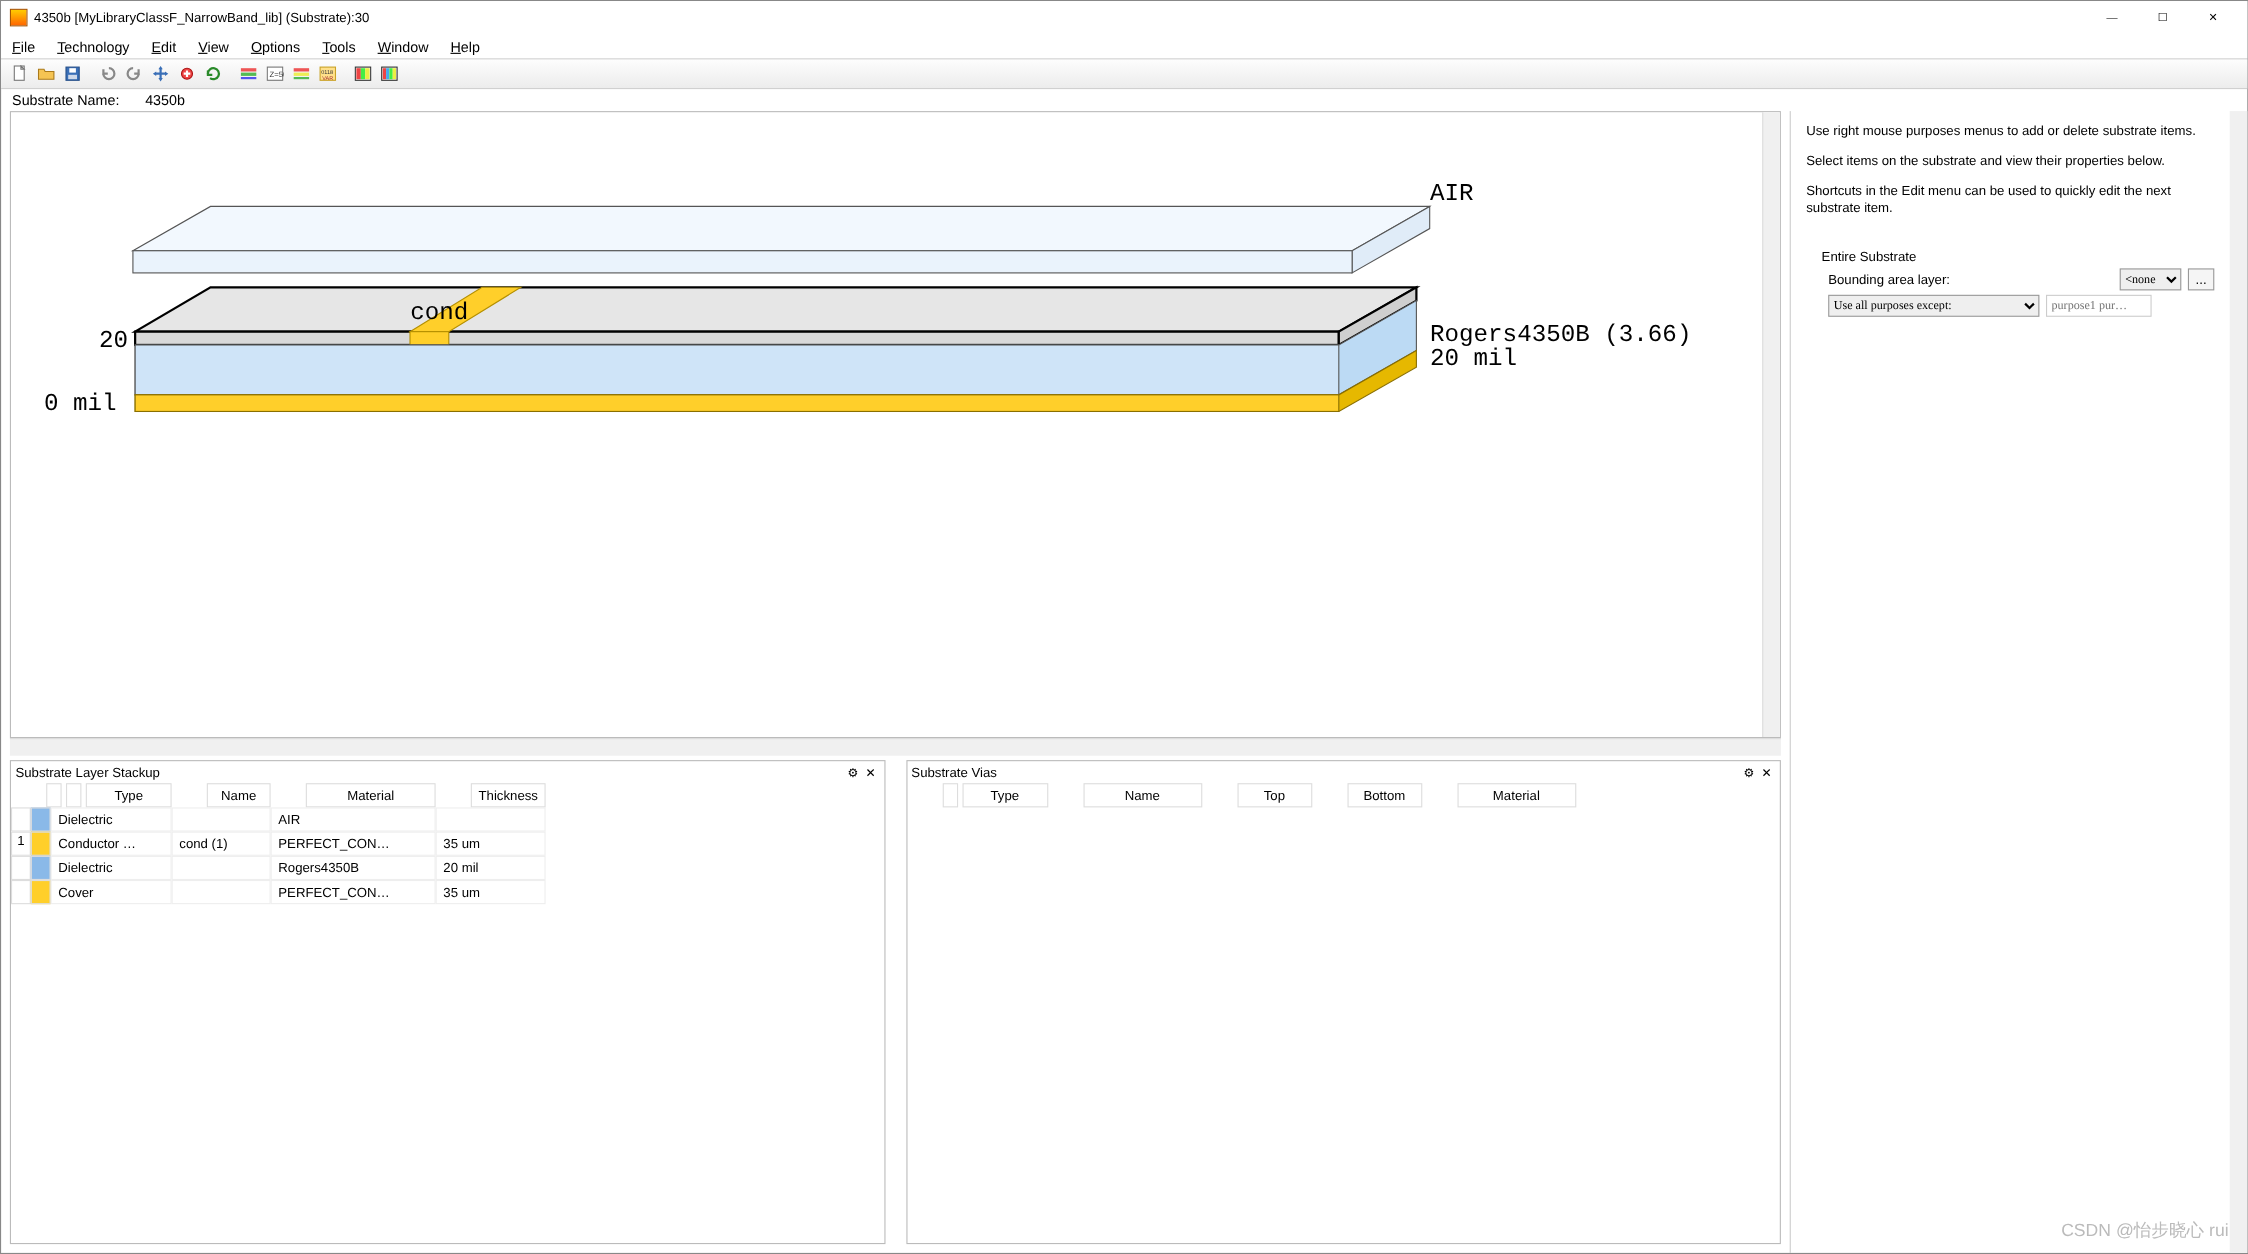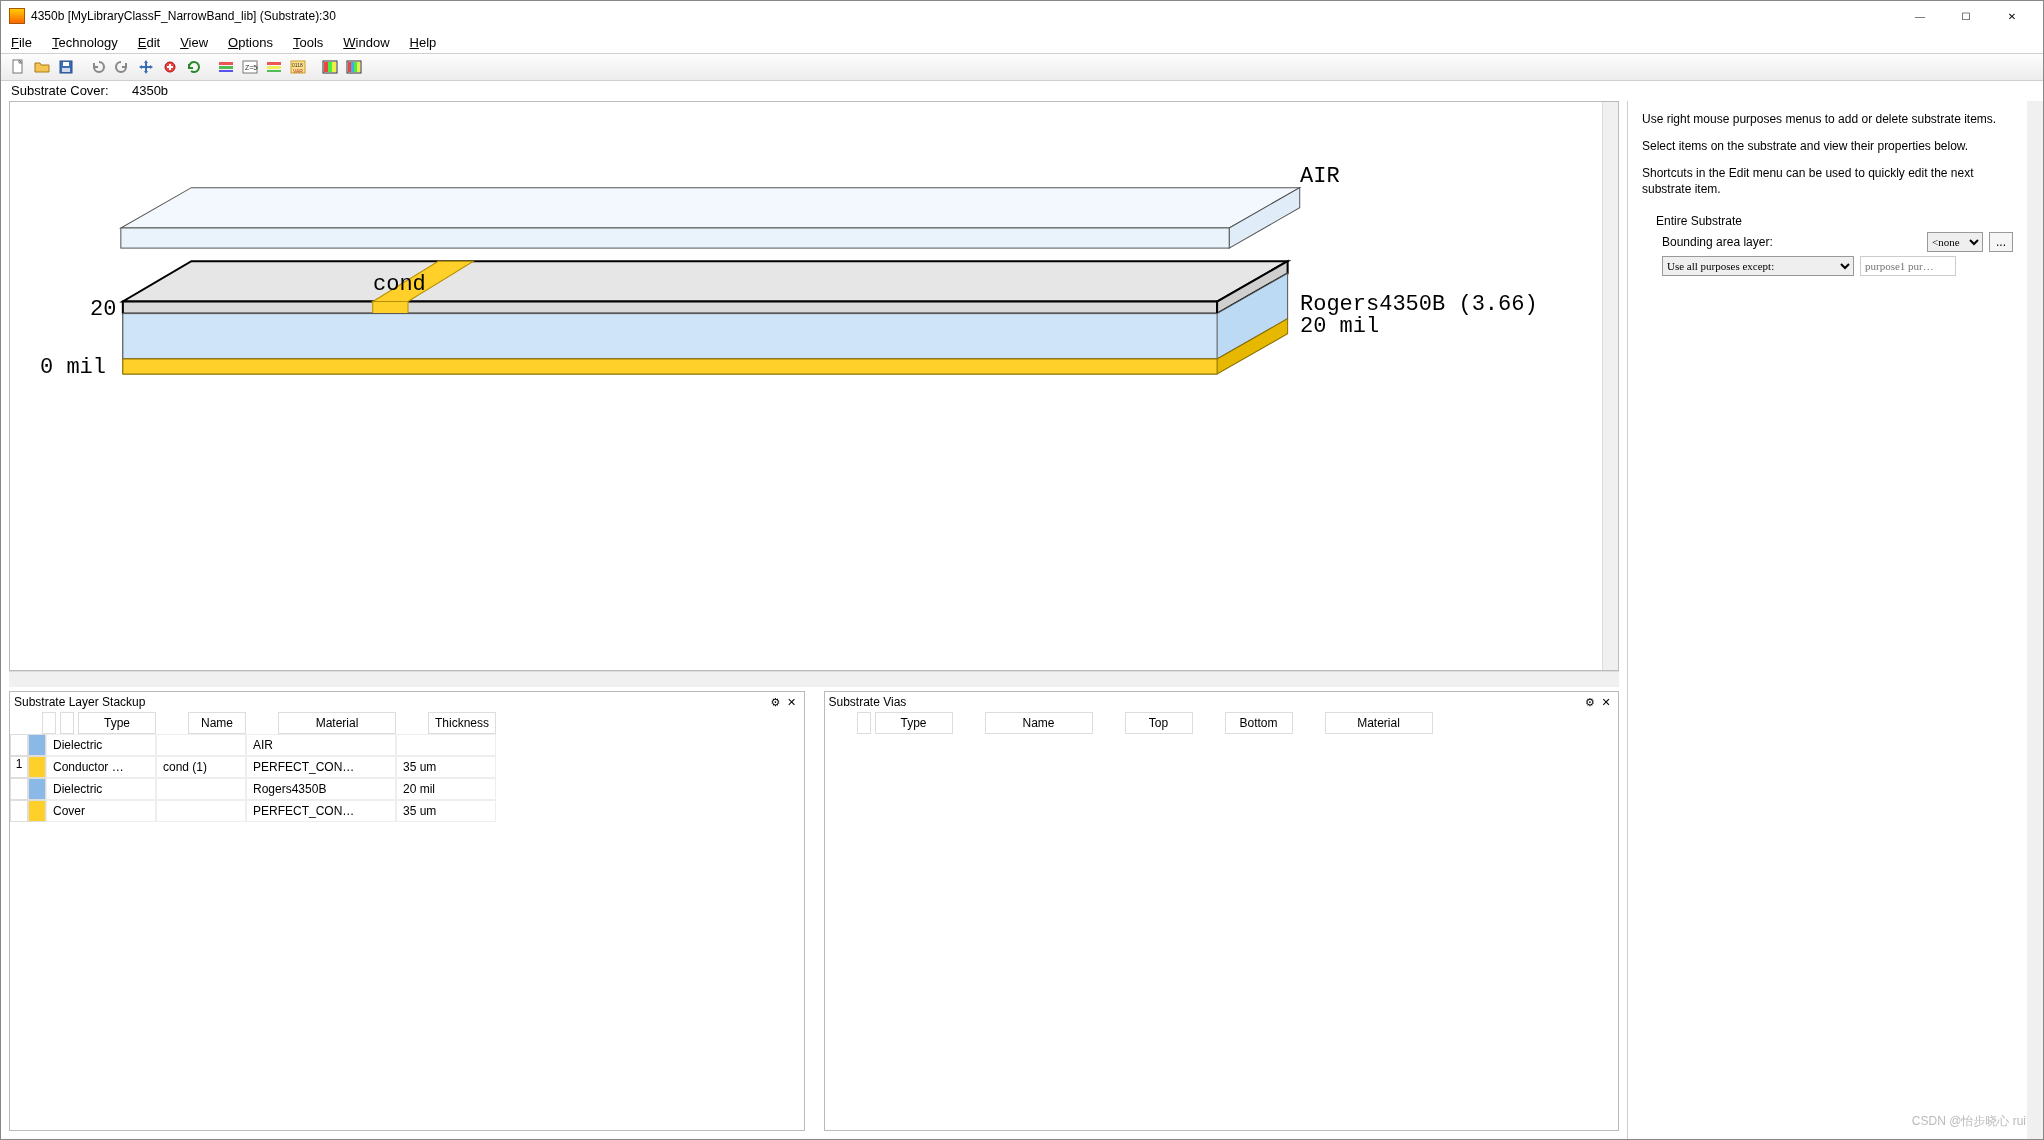--- a/index.html
+++ b/index.html
@@ -41,30 +41,30 @@
 .grid.vias { grid-template-columns: 18px 110px 140px 100px 100px 140px; }
 .gh { background: #fff; border: 1px solid #ddd; padding: 3px 6px; text-align: center; margin-left: 32px; }
 .gc { border: 1px solid #eee; padding: 3px 6px; white-space: nowrap; overflow: hidden; text-overflow: ellipsis; }
 .rowidx { background: #fff; border: 1px solid #ddd; text-align: center; }
 .swatch { border: 1px solid #ddd; }
 .sw-blue { background: #8ab9e8; }
 .sw-yel { background: #ffcf2a; }
 
 .rightcol { width: 400px; border-left: 1px solid #ccc; padding: 10px 14px; display: flex; flex-direction: column; font-family: "Courier New", monospace; font-size: 12px; }
 .help p { margin-bottom: 10px; line-height: 1.4; }
-.panelbox { border: none; margin-top: 6px; }
+.panelbox { border: none; margin-top: 18px; }
 .panelbox .ptitle2 { padding-left: 14px; }
 .formrow { display: flex; align-items: center; gap: 6px; margin: 4px 0 4px 20px; }
 .formrow select { font-family: "Segoe UI"; font-size: 11px; border: 1px solid #999; height: 20px; }
 .formrow .dots { border: 1px solid #999; padding: 0 6px; height: 20px; display: flex; align-items: center; background: #f5f5f5; }
 .formrow input[type=text] { font-family: "Segoe UI"; font-size: 11px; border: 1px solid #ccc; height: 20px; padding: 0 4px; color: #999; }
 .bottom-hint { margin-top: auto; text-align: center; padding: 20px; color: #333; }
 .rightscroll { width: 16px; background: #f0f0f0; }
 
-.watermark { position: absolute; right: 18px; bottom: 10px; color: #bbb; font-size: 12px; pointer-events: none; }
+.watermark { position: absolute; right: 18px; bottom: 10px; color: #bbb; font-size: 16px; pointer-events: none; }
 
 
 .viewer .lbl { position: absolute; font-family: "SimSun","Courier New",monospace; font-size: 22px; color: #000; }
 </style>
 </head>
 <body>
 
 <div class="window">
 
   <div class="titlebar">
@@ -177,21 +177,21 @@
           <rect x="1" y="2" width="14" height="12" fill="none" stroke="#333"></rect>
           <rect x="2" y="3" width="3" height="10" fill="#e44"></rect>
           <rect x="5" y="3" width="3" height="10" fill="#4ae"></rect>
           <rect x="8" y="3" width="3" height="10" fill="#4e4"></rect>
           <rect x="11" y="3" width="3" height="10" fill="#ee4"></rect>
         </svg>
       </div>
   </div>
 
   <div class="subname">
-    <span>Substrate Cover:</span>&nbsp;&nbsp;
+    <span>Substrate Name:</span>&nbsp;&nbsp;
     <span>4350b</span>
   </div>
 
   <div class="content">
     <div class="leftcol">
       <div class="viewer-wrap">
         <div class="viewer">
           
           <svg width="100%" height="100%" viewBox="0 0 1580 470" preserveAspectRatio="xMinYMin meet">
 

